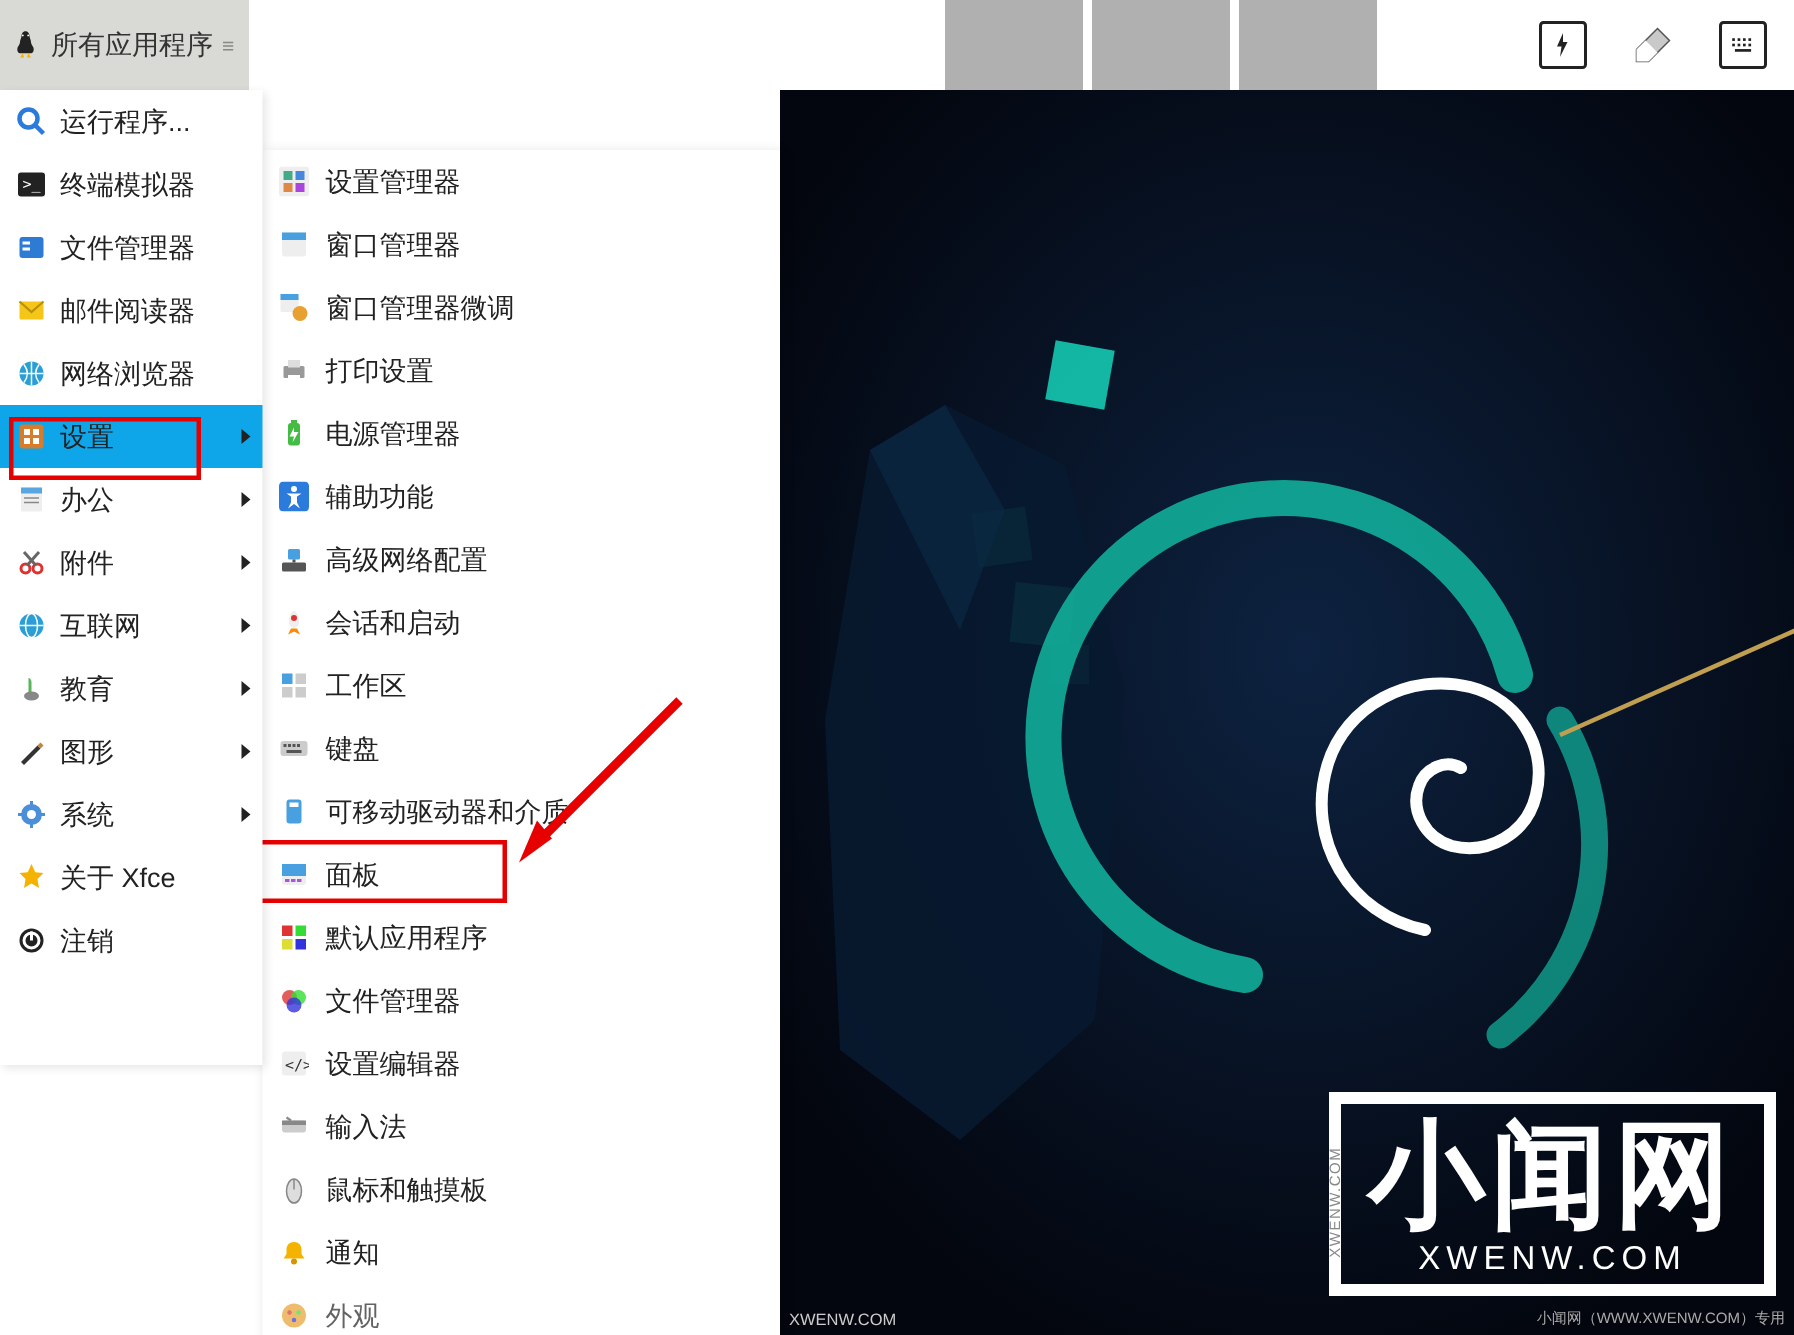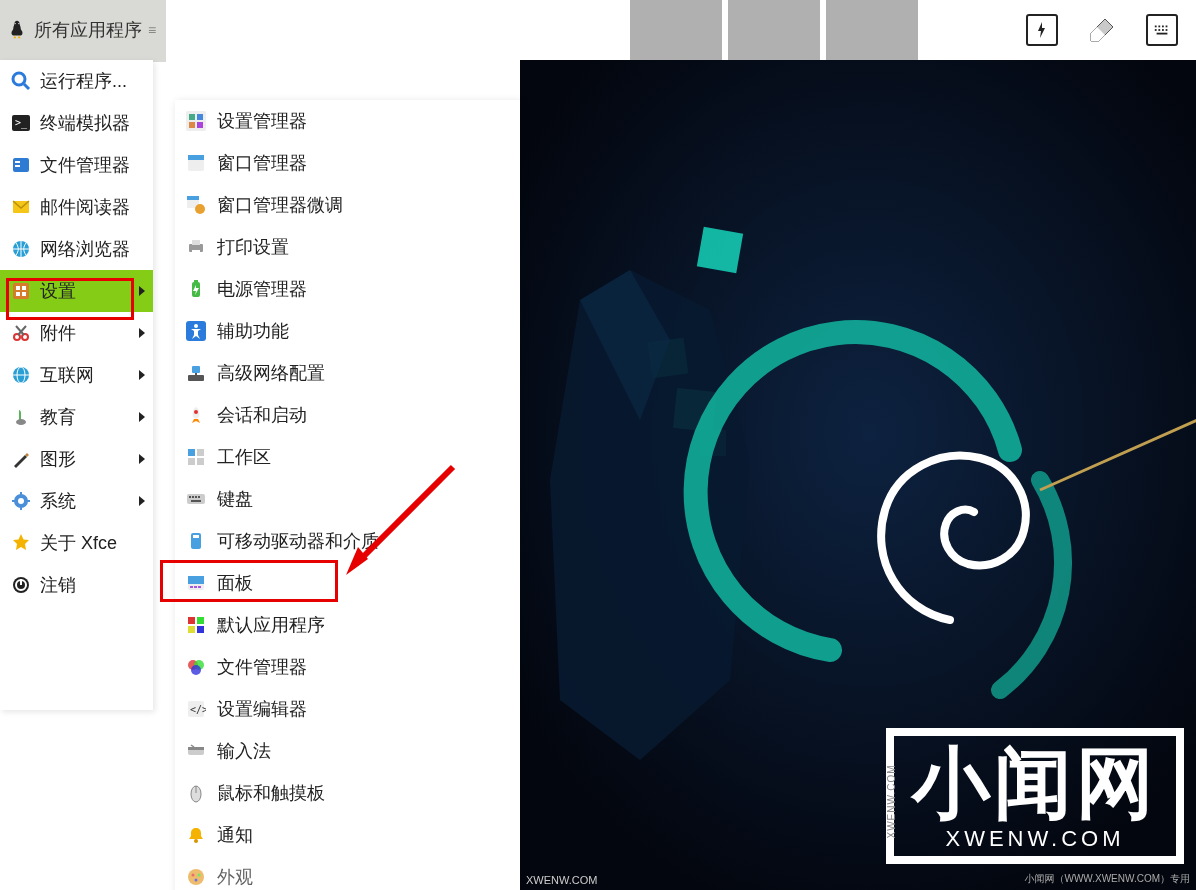--- a/index.html
+++ b/index.html
@@ -80,38 +80,38 @@
     background: radial-gradient(ellipse at 60% 40%, #0a1630 0%, #050914 55%, #02040a 100%);
     overflow: hidden;
   }
   .swirl { position:absolute; }
 
   
   .menu-main {
     position: absolute;
     left: 0;
     top: 60px;
-    width: 153px;
+    width: 175px;
     background: #fff;
     height: 650px;
     box-shadow: 2px 2px 6px rgba(0,0,0,0.1);
     z-index: 20;
   }
   .menu-main .item, .menu-sub .item {
     display: flex;
     align-items: center;
     height: 42px;
     padding: 0 10px;
     font-size: 18px;
     color: #222;
     position: relative;
     cursor: pointer;
   }
   .menu-main .item .lbl { margin-left: 8px; }
-  .menu-main .item.active { background: #84cc16; }
+  .menu-main .item.active { background: #0ea5e9; }
   .menu-main .item .chev {
     position: absolute; right: 8px; top: 50%; transform: translateY(-50%);
     width: 0; height: 0;
     border-top: 5px solid transparent;
     border-bottom: 5px solid transparent;
     border-left: 6px solid #222;
   }
   .menu-main .hl {
     position: absolute;
     border: 3px solid #e60000;
@@ -310,20 +310,32 @@
           <rect x="5" y="11" width="4" height="4" fill="#fff"></rect>
           <rect x="11" y="11" width="4" height="4" fill="#fff"></rect>
         </svg>
       </span>
     <span class="lbl">设置</span>
     <span class="chev"></span>
   </div>
   <div class="item">
     <span class="icn">
         <svg width="20" height="20" viewBox="0 0 20 20">
+          <rect x="3" y="2" width="14" height="16" rx="1" fill="#eee"></rect>
+          <rect x="3" y="2" width="14" height="4" fill="#5aa7e0"></rect>
+          <line x1="5" y1="9" x2="15" y2="9" stroke="#888"></line>
+          <line x1="5" y1="12" x2="15" y2="12" stroke="#888"></line>
+        </svg>
+      </span>
+    <span class="lbl">办公</span>
+    <span class="chev"></span>
+  </div>
+  <div class="item">
+    <span class="icn">
+        <svg width="20" height="20" viewBox="0 0 20 20">
           <circle cx="6" cy="14" r="3" fill="none" stroke="#d33" stroke-width="2"></circle>
           <circle cx="14" cy="14" r="3" fill="none" stroke="#d33" stroke-width="2"></circle>
           <line x1="7" y1="12" x2="15" y2="3" stroke="#666" stroke-width="2"></line>
           <line x1="13" y1="12" x2="5" y2="3" stroke="#666" stroke-width="2"></line>
         </svg>
       </span>
     <span class="lbl">附件</span>
     <span class="chev"></span>
   </div>
   <div class="item">

